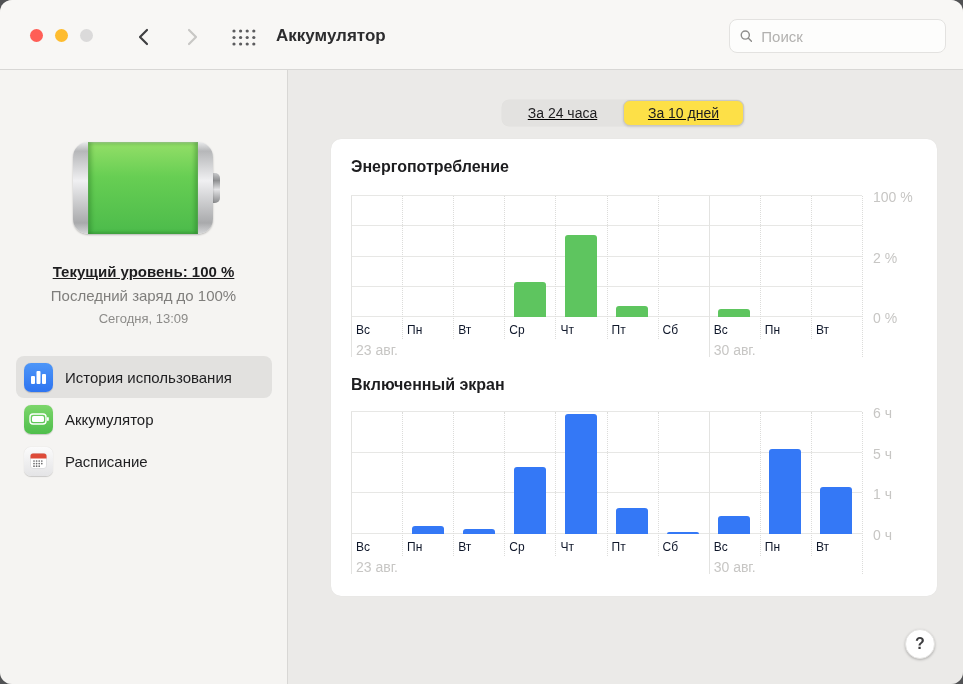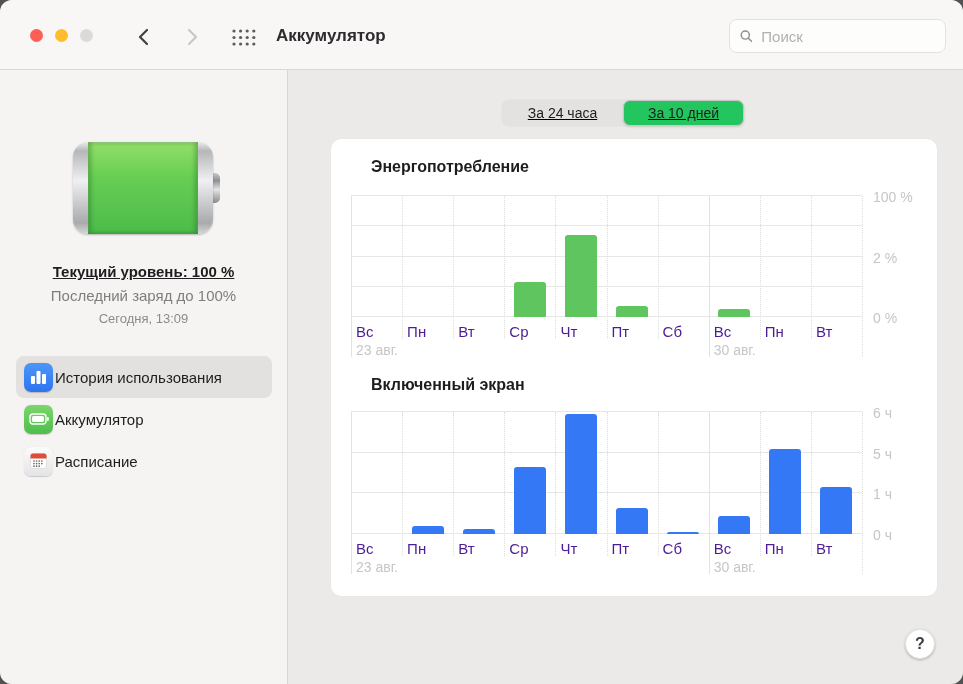--- a/index.html
+++ b/index.html
@@ -35,49 +35,49 @@
   .bh-body{position:absolute;left:15px;right:15px;top:0;bottom:0;
     background:linear-gradient(180deg,#94DF68 0%,#67CE53 38%,#4CBB4B 100%);
     box-shadow:inset 3px 0 4px rgba(20,90,20,.35),inset -3px 0 4px rgba(20,90,20,.35),inset 0 1px 2px rgba(255,255,255,.5);}
   .bh-nub{position:absolute;right:-7px;top:31px;width:9px;height:30px;border-radius:0 5px 5px 0;
     background:linear-gradient(180deg,#C9CACC 0%,#8F9092 25%,#E4E4E6 55%,#8A8B8D 100%);}
   .bstat{position:absolute;left:0;width:287px;text-align:center;}
   .bstat-1{top:193px;font-size:15px;font-weight:700;color:#1D1D1F;text-decoration:underline;}
   .bstat-2{top:217px;font-size:15px;color:#7F7E7C;}
   .bstat-3{top:241px;font-size:13px;color:#8C8B89;}
   .side-list{position:absolute;left:16px;top:286px;width:256px;}
-  .side-row{position:relative;height:42px;display:flex;align-items:center;gap:2px;padding-left:8px;border-radius:8px;}
+  .side-row{position:relative;height:42px;display:flex;align-items:center;gap:12px;padding-left:8px;border-radius:8px;}
   .side-row.selected{background:#E2E1DF;}
   .side-icon{width:29px;height:29px;border-radius:7px;flex:0 0 auto;display:flex;align-items:center;justify-content:center;
     box-shadow:0 0.5px 1px rgba(0,0,0,.18);}
   .si-usage{background:linear-gradient(180deg,#4D96F8,#2E74F0);}
   .si-batt{background:linear-gradient(180deg,#7CD66B,#4EBE4B);}
   .si-power{background:linear-gradient(180deg,#F8BC49,#EF9D35);}
   .si-sched{background:linear-gradient(180deg,#FBFBFB,#E4E4E6);}
   .side-label{font-size:15px;color:#1E1E20;}
   
   .main{position:absolute;top:70px;left:288px;right:0;bottom:0;background:#EBEAE8;}
   .seg{position:absolute;left:214px;top:30px;height:26px;display:flex;background:#E3E2E0;border-radius:7px;
     box-shadow:0 0 0 0.5px rgba(0,0,0,.04);text-decoration:underline;}
   .seg-btn{min-width:121px;padding:0 14px;box-sizing:border-box;display:flex;align-items:center;justify-content:center;
     font-size:14px;color:#1E1E20;border-radius:7px;}
-  .seg-btn.selected{background:#22c55e;border:0.5px solid #C9C8C6;box-shadow:0 1px 2.5px rgba(0,0,0,.12);}
+  .seg-btn.selected{background:#fde047;border:0.5px solid #C9C8C6;box-shadow:0 1px 2.5px rgba(0,0,0,.12);}
   .card{position:absolute;left:43px;top:69px;width:606px;height:457px;background:#FFFFFF;border-radius:10px;
     box-shadow:0 0 1px rgba(0,0,0,.08);}
-  .chart-title{position:absolute;left:20px;font-size:16px;font-weight:700;color:#1D1D1F;margin-left:20px;}
+  .chart-title{position:absolute;left:20px;font-size:16px;font-weight:700;color:#1D1D1F;}
   .ct-0{top:19px;}
   .ct-1{top:237px;}
   .plot{position:absolute;left:20px;width:511px;}
   .plot[data-chart="0"]{top:57px;height:121px;}
   .plot[data-chart="1"]{top:273px;height:122px;}
   .hline{position:absolute;left:0;right:0;height:1px;background:#E7E7E5;}
   .vline{position:absolute;top:0;width:0;border-left:1px dotted #DCDCDA;}
   .vline.solid{border-left:1px solid #E3E3E1;}
   .bar{position:absolute;bottom:0;border-radius:3px 3px 0 0;}
-  .xlab{position:absolute;top:calc(100% + 6px);font-size:15px;color:#4c1d95;white-space:nowrap;}
+  .xlab{position:absolute;top:calc(100% + 6px);font-size:12px;color:#0f172a;white-space:nowrap;}
   .xsub{position:absolute;top:calc(100% + 25px);font-size:14px;color:#C7C6C4;white-space:nowrap;}
   .ylab{position:absolute;left:calc(100% + 11px);font-size:14px;color:#C7C6C4;white-space:nowrap;}
   .help-btn{position:absolute;right:28px;bottom:25px;width:28px;height:28px;border-radius:50%;background:#FFFFFF;
     border:0.5px solid #E5E4E2;box-shadow:0 1px 2.5px rgba(0,0,0,.25);display:flex;align-items:center;justify-content:center;
     font-size:16px;font-weight:600;color:#3C3C3E;}
 </style>
 </head>
 <body>
 
 <div class="window">

